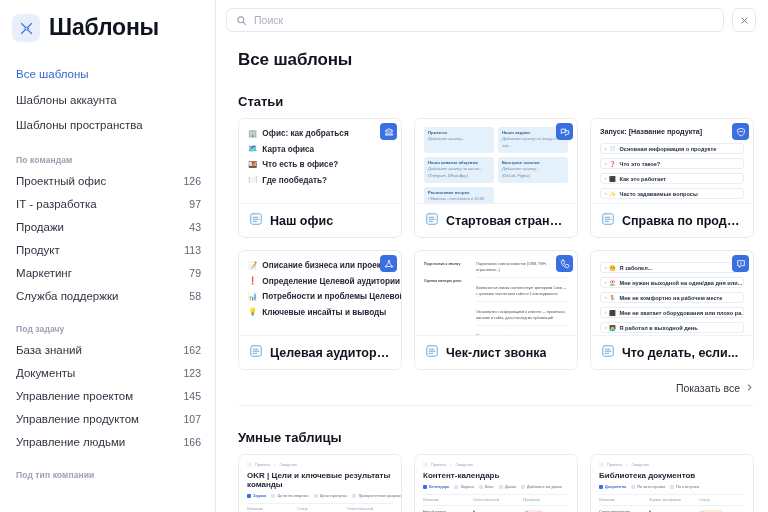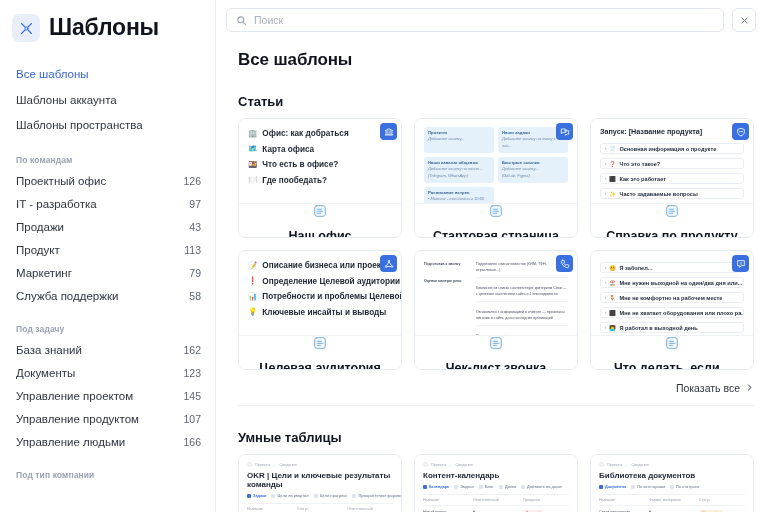--- a/index.html
+++ b/index.html
@@ -86,21 +86,21 @@
     overflow: hidden; cursor: pointer; position: relative;
   }
   .card-preview { height: 84px; position: relative; overflow: hidden; background: #fff; padding: 8px 9px; }
   .card-badge {
     position: absolute; top: 4px; right: 4px; width: 17px; height: 17px;
     border-radius: 4px; background: #3a6fe0; display: flex;
     align-items: center; justify-content: center; z-index: 4;
   }
   .card-footer {
     border-top: 1px solid #eef1f6; height: 34px; display: flex;
-    align-items: center; gap: 7px; padding: 0 10px; background: #fff; flex-direction: column;
+    align-items: center; gap: 7px; padding: 0 10px; background: #fff;
   }
   .card-footer .ftitle {
     font-size: 12.5px; font-weight: 600; color: #10141f; white-space: nowrap;
     overflow: hidden; text-overflow: ellipsis;
   }
 
   
   .plist { display: flex; flex-direction: column; gap: 6.5px; padding-top: 2px; }
   .pline { display: flex; align-items: center; gap: 5px; font-size: 8.2px; color: #1f2533; font-weight: 600; white-space: nowrap; }
   .pline .em { font-size: 7.5px; line-height: 1; }

